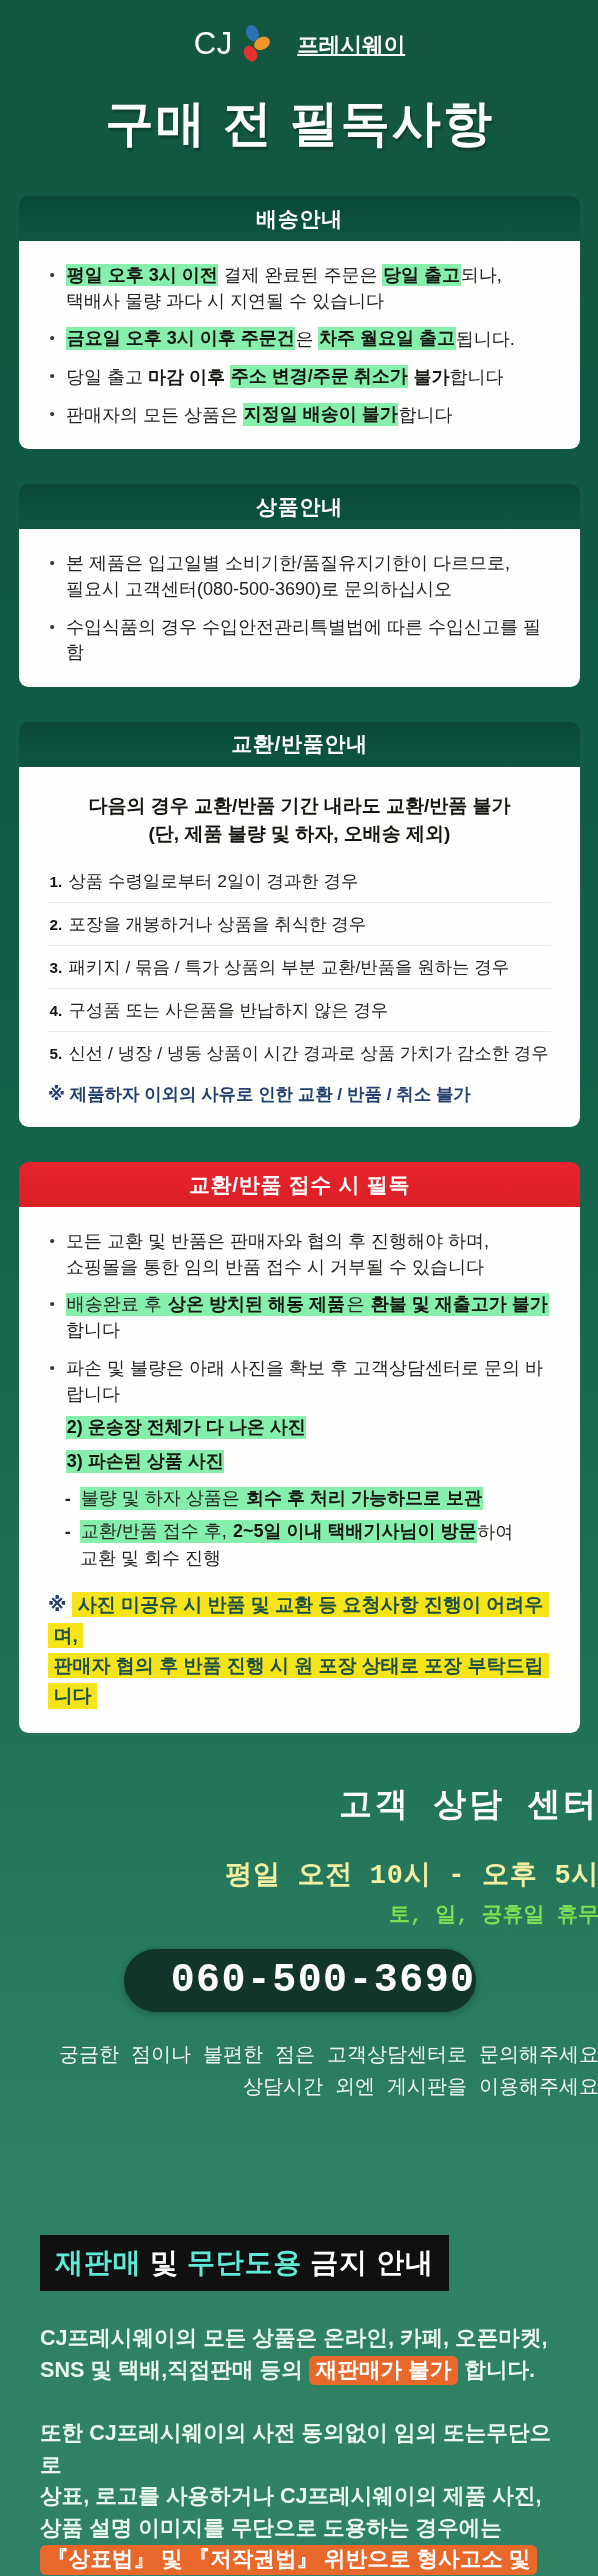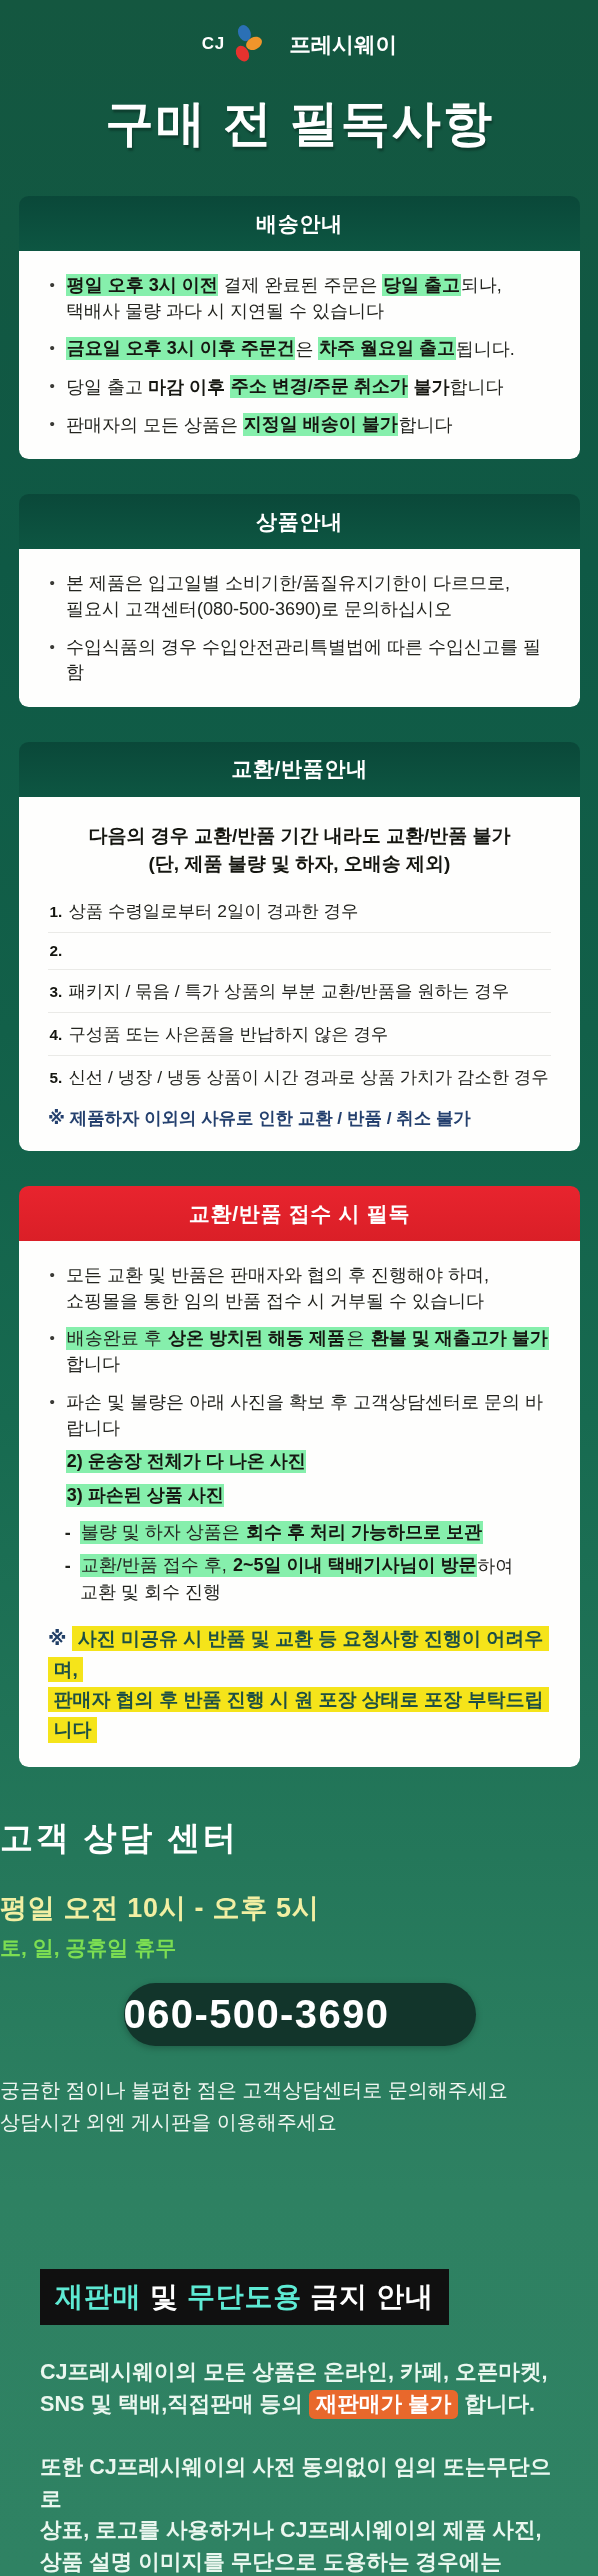--- a/index.html
+++ b/index.html
@@ -3,30 +3,30 @@
 <meta charset="utf-8">
 <style>
   html,body{margin:0;padding:0;}
   body{background:#0c4435;font-family:"Liberation Sans","DejaVu Sans",sans-serif;}
   .page{
     width:599px;height:2576px;margin:0 auto;overflow:hidden;position:relative;
     background:linear-gradient(180deg,#145740 0%,#0f5945 22%,#126049 40%,#176a50 55%,#24775a 72%,#2e8162 85%,#2f8263 100%);
   }
   
   .logo-row{display:flex;align-items:center;justify-content:center;gap:5.6px;padding-top:24px;}
-  .logo-cj{color:#fff;font-size:17px;font-weight:700;letter-spacing:0.7px;}
-  .logo-word{color:#fff;font-size:21.6px;font-weight:700;margin-left:21px;}
+  .logo-cj{color:#fff;font-size:31px;font-weight:400;letter-spacing:0.7px;}
+  .logo-word{color:#fff;font-size:21.6px;font-weight:700;margin-left:21px;text-decoration:underline;}
   .page-title{
     text-align:center;color:#fff;font-size:49px;font-weight:800;letter-spacing:2.1px;
     margin-top:27px;text-shadow:1.4px 2.8px 2.1px rgba(0,0,0,0.28);
   }
   
   .sec{margin:0 19px;}
   .sec-bar{
-    height:55px;border-radius:9.7px 9.7px 0 0;display:flex;align-items:center;justify-content:center;
+    height:45px;border-radius:9.7px 9.7px 0 0;display:flex;align-items:center;justify-content:center;
     background:linear-gradient(180deg,#0a4839,#0d5642);
     color:#fff;font-size:21px;font-weight:700;letter-spacing:0.7px;
   }
   .sec-bar.red{background:linear-gradient(180deg,#e8242e,#da1f27);}
   .sec-body{background:#fefefd;border-radius:0 0 9.7px 9.7px;padding:22px 29px 21px 29px;}
   .mt56{margin-top:39px;} .mt50{margin-top:35px;}
   
   .blist{list-style:none;margin:0;padding:0;}
   .blist li{
     position:relative;padding-left:18px;color:#23241f;font-size:18px;line-height:1.42;
@@ -45,21 +45,21 @@
   .xnote{color:#24406e;font-weight:700;font-size:17.4px;margin-top:8.4px;}
   
   .cl-num-line{margin:0 0 8.4px 18px;font-size:18px;line-height:1.4;}
   .dash-line{position:relative;padding-left:32px;font-size:18px;line-height:1.45;color:#23241f;margin-bottom:7px;white-space:pre-line;}
   .dash-mk{position:absolute;left:16.7px;top:0.7px;font-weight:700;color:#23241f;}
   .ynote-row{margin-top:19.5px;font-size:19px;font-weight:700;line-height:1.6;}
   .ymark{color:#203e66;margin-right:5.6px;}
   .ytext{background:#f5e41a;color:#1d4f44;white-space:pre-line;padding:2.1px 5.6px;
     -webkit-box-decoration-break:clone;box-decoration-break:clone;}
   
-  .cs{text-align:left;color:#fff;}
+  .cs{text-align:right;color:#fff;font-family:Liberation Mono, monospace;}
   .cs-title{font-size:33px;font-weight:700;letter-spacing:2.8px;margin-top:49px;}
   .cs-hours{font-size:27px;font-weight:700;color:#f2efa3;margin-top:29px;letter-spacing:0.7px;}
   .cs-closed{font-size:21px;font-weight:700;color:#7cde52;margin-top:8.4px;}
   .cs-pill{
     width:352px;margin:21px auto 0 auto;background:#12352b;border-radius:32px;
     padding:8.4px 0 9.7px 0;font-size:40px;font-weight:800;color:#fff;letter-spacing:1.4px;
     box-shadow:0 2.1px 7px rgba(0,0,0,0.25);
   }
   .cs-note{font-size:20px;margin-top:28px;line-height:1.6;white-space:pre-line;color:#f2f7f2;}
   
@@ -121,20 +121,21 @@
     <div class="sec-body">
       <div class="xintro">다음의 경우 교환/반품 기간 내라도 교환/반품 불가
 (단, 제품 불량 및 하자, 오배송 제외)</div>
       <ul class="xlist">
         <li class="xitem">
             <span class="xnum">1.</span>
             <span>상품 수령일로부터 2일이 경과한 경우</span>
           </li>
         <li class="xitem">
             <span class="xnum">2.</span>
+            <span>포장을 개봉하거나 상품을 취식한 경우</span>
           </li>
         <li class="xitem">
             <span class="xnum">3.</span>
             <span>패키지 / 묶음 / 특가 상품의 부분 교환/반품을 원하는 경우</span>
           </li>
         <li class="xitem">
             <span class="xnum">4.</span>
             <span>구성품 또는 사은품을 반납하지 않은 경우</span>
           </li>
         <li class="xitem">

